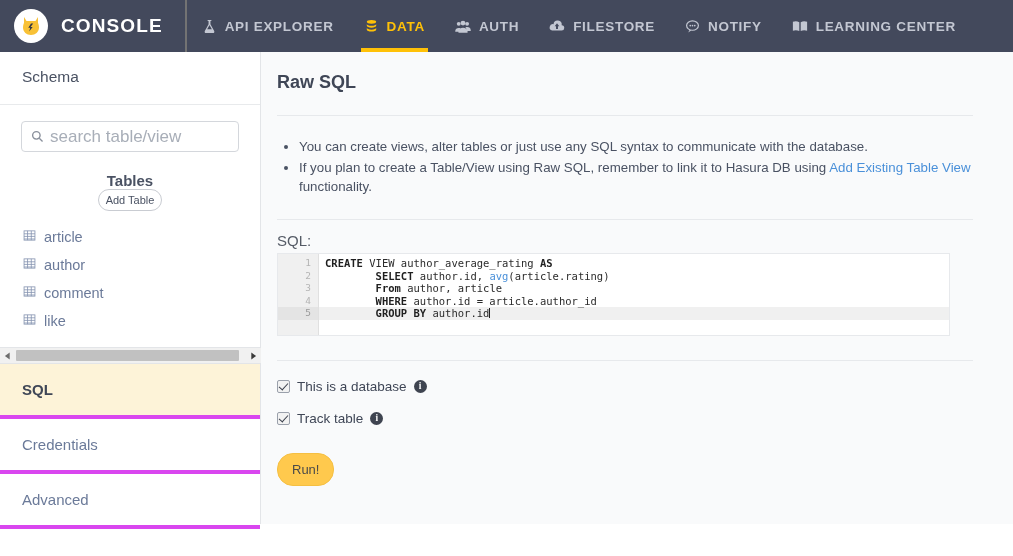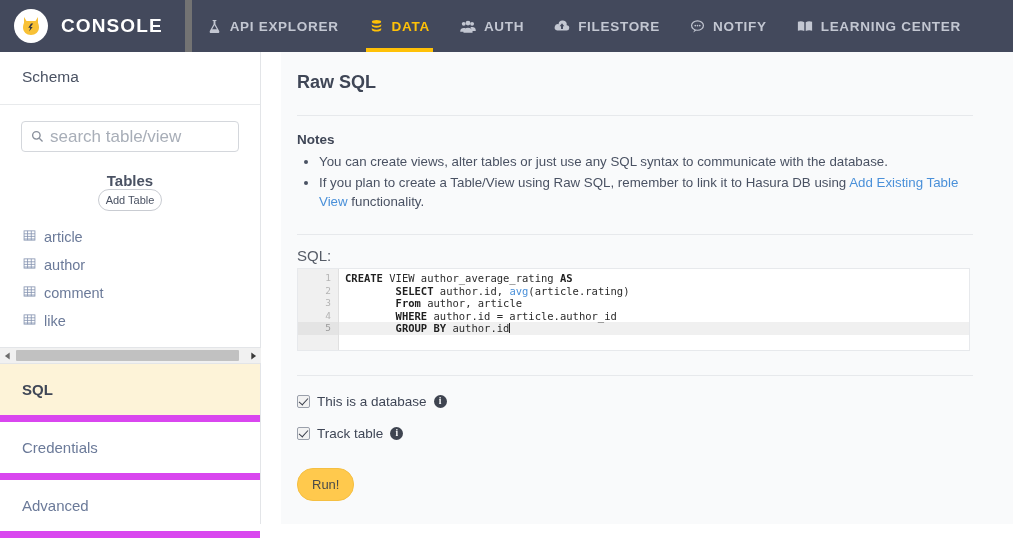--- a/index.html
+++ b/index.html
@@ -13,21 +13,21 @@
   
   .topnav {
     height: 52px; width: 1013px;
     background: #43495c;
     display: flex; align-items: stretch;
     position: relative;
   }
   .brand {
     display: flex; align-items: center;
     padding: 0 22px 0 14px;
-    border-right: 7px solid #737373;
+    border-right: 2px solid #737373;
     height: 52px;
   }
   .logo-circle {
     width: 34px; height: 34px; border-radius: 50%;
     background: #ffffff;
     display: flex; align-items: center; justify-content: center;
     flex: 0 0 34px;
   }
   .brand-text {
     color: #ffffff; font-size: 19px; font-weight: bold;
@@ -45,21 +45,21 @@
   .navitem.active { color: #ffc107; }
   .navitem.active::after {
     content: ""; position: absolute;
     left: 12px; right: 12px; bottom: 0; height: 4px;
     background: #ffc107;
   }
   .navicon { display: flex; align-items: center; }
   .navicon svg { display: block; }
 
   
-  .shell { display: flex; width: 1013px; height: 472px; gap: 20px; }
+  .shell { display: flex; width: 1013px; height: 472px; }
 
   
   .sidebar {
     width: 261px; flex: 0 0 261px;
     background: #ffffff;
     border-right: 1px solid #e3e5e8;
     display: flex; flex-direction: column;
   }
   .side-head {
     padding: 16px 22px 18px 22px;
@@ -110,21 +110,21 @@
     background: #f1f1f1; cursor: pointer; flex: 0 0 15px;
   }
   .sb-track { flex: 1; height: 15px; background: #f1f1f1; position: relative; }
   .sb-thumb {
     position: absolute; left: 1px; top: 2px;
     width: 223px; height: 11px; background: #c1c1c1; border-radius: 1px;
   }
   .side-links { border-top: 1px solid #e3e5e8; }
   .side-link {
     padding: 17px 22px; font-size: 15px; color: #6b7a99;
-    border-bottom: 7px solid #d946ef; cursor: pointer;
+    border-bottom: 4px solid #d946ef; cursor: pointer;
   }
   .side-link.active {
     background: #fdf3d8; color: #3f4656; font-weight: bold;
   }
 
   
   .main {
     flex: 1; background: #f9fafb;
     padding: 0 0 0 0; overflow: hidden;
   }
@@ -381,21 +381,20 @@
     </div>
   </div>
 
   <div class="main">
     <div class="main-inner">
 
       <div class="page-title">Raw SQL</div>
       <div class="hr"></div>
 
       <div class="notes-block">
-        <div class="notes-title">Notes</div>
         <ul class="notes-list">
           <li>
             <span>You can create views, alter tables or just use any SQL syntax to communicate with the database.</span>
           </li>
           <li>
             <span>If you plan to create a Table/View using Raw SQL, remember to link it to Hasura DB using </span><a class="link">Add Existing Table View</a><span> functionality.</span>
           </li>
         </ul>
       </div>
 

